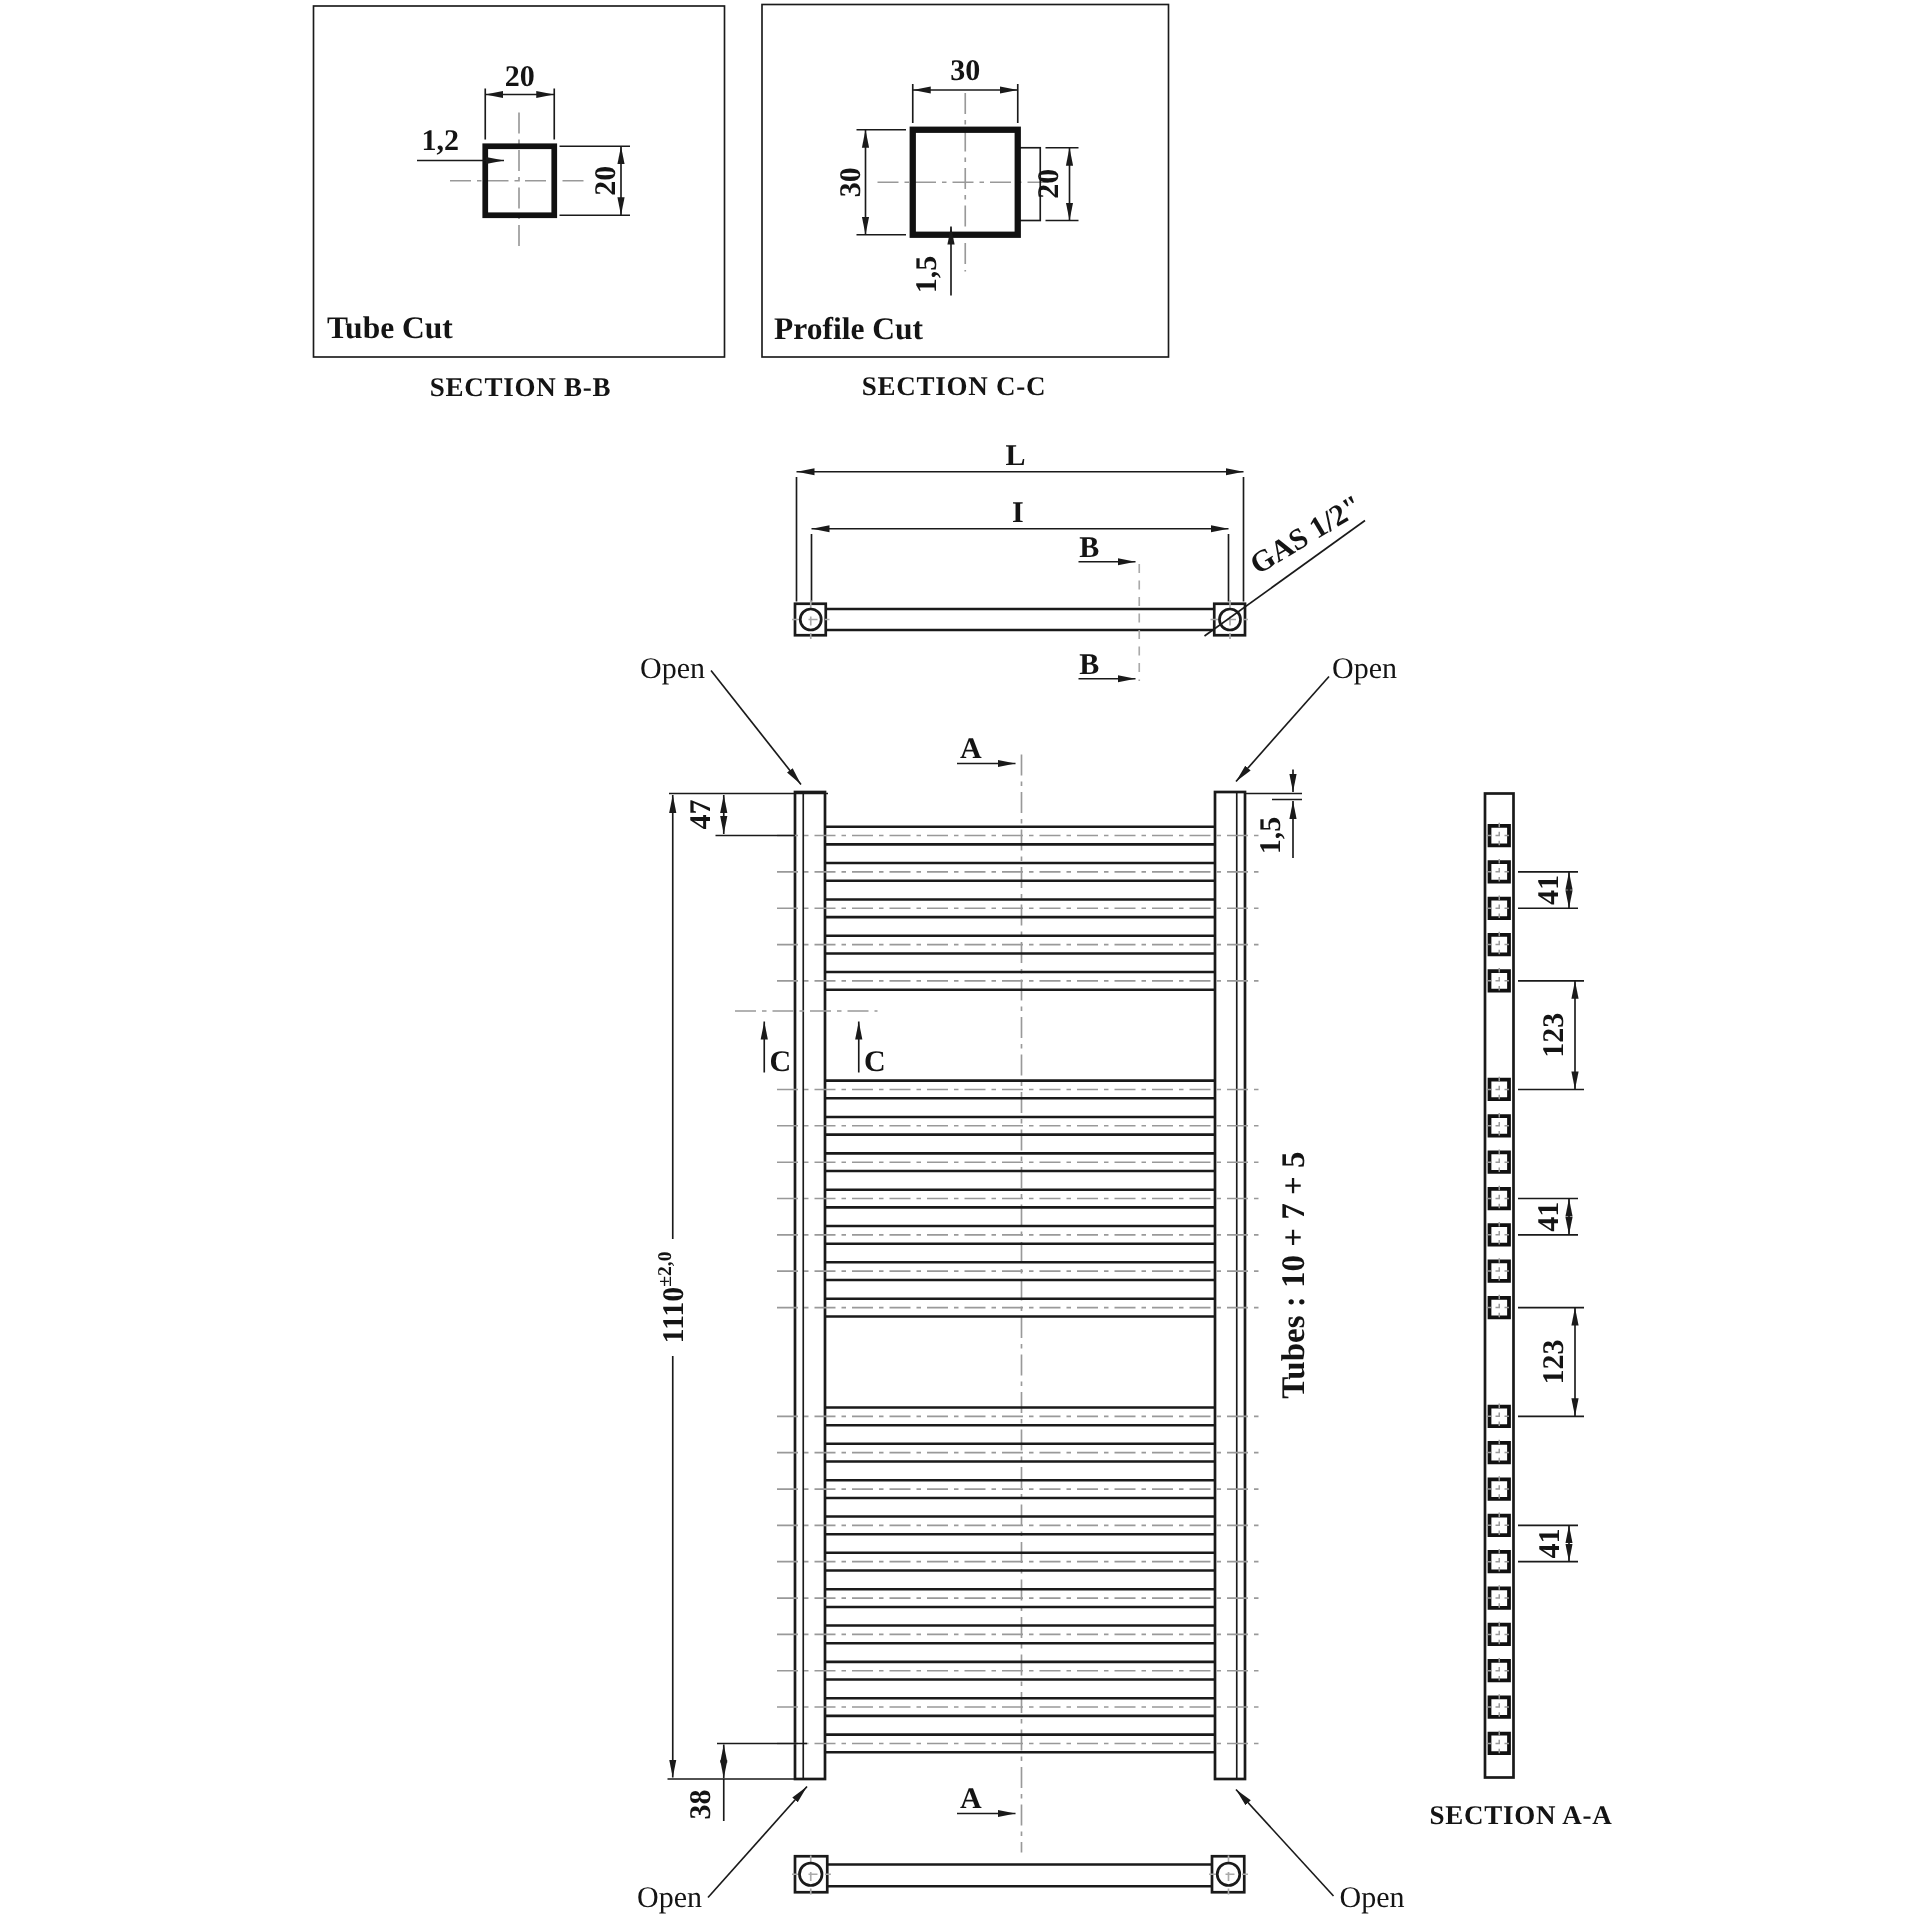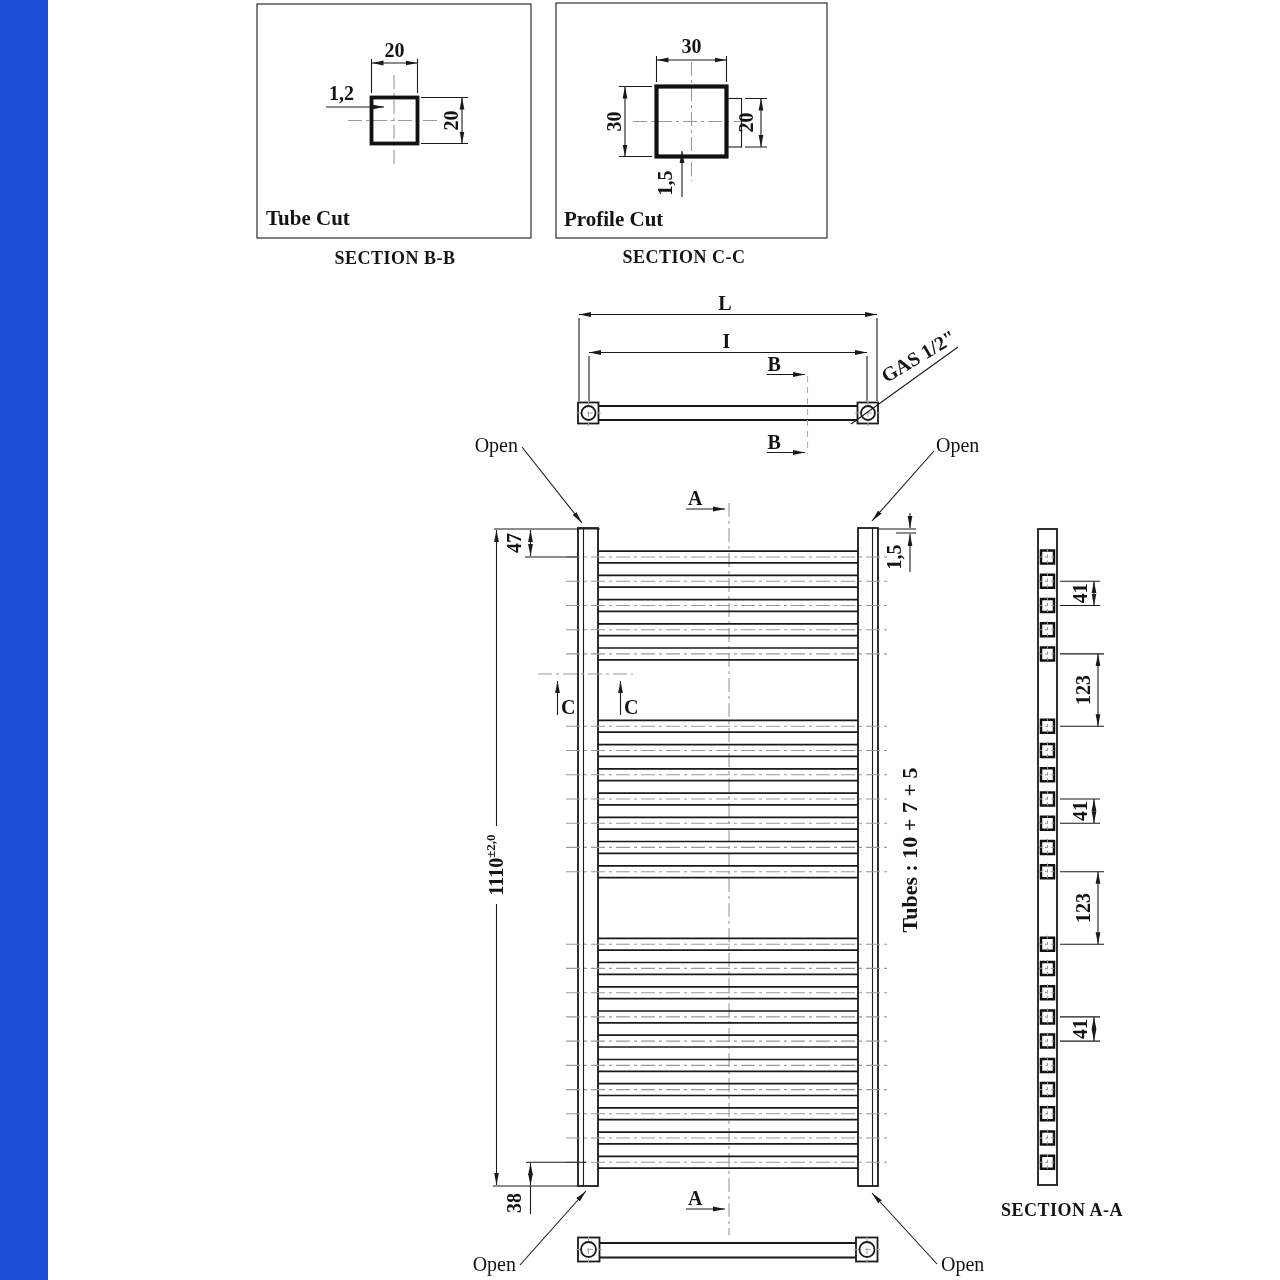--- a/index.html
+++ b/index.html
@@ -1,16 +1,16 @@
 <!DOCTYPE html>
 <html><head>
 <meta charset="utf-8">
 <style>
   html,body{margin:0;padding:0;background:#ffffff;}
-  #canvas{position:relative;width:1112px;height:1280px;background:#1d4ed8;overflow:hidden;padding-left:48px;}
+  #canvas{position:relative;width:1112px;height:1280px;background:#c2410c;overflow:hidden;}
   svg text{font-family:"Liberation Serif","DejaVu Serif",serif;fill:#141414;}
   .t20{font-size:20px;font-weight:bold;}
   .t21{font-size:21px;font-weight:bold;}
   .t18{font-size:18px;font-weight:bold;letter-spacing:.5px;}
   .t22{font-size:22px;font-weight:bold;}
   .t13{font-size:13px;font-weight:bold;}
   .open{font-size:20px;font-weight:normal;}
   .ln{stroke:#1a1a1a;stroke-width:1.8;fill:none;}
   .lnw{stroke:#1a1a1a;stroke-width:1.8;fill:#ffffff;}
   .thin{stroke:#1a1a1a;stroke-width:1.1;fill:none;}

